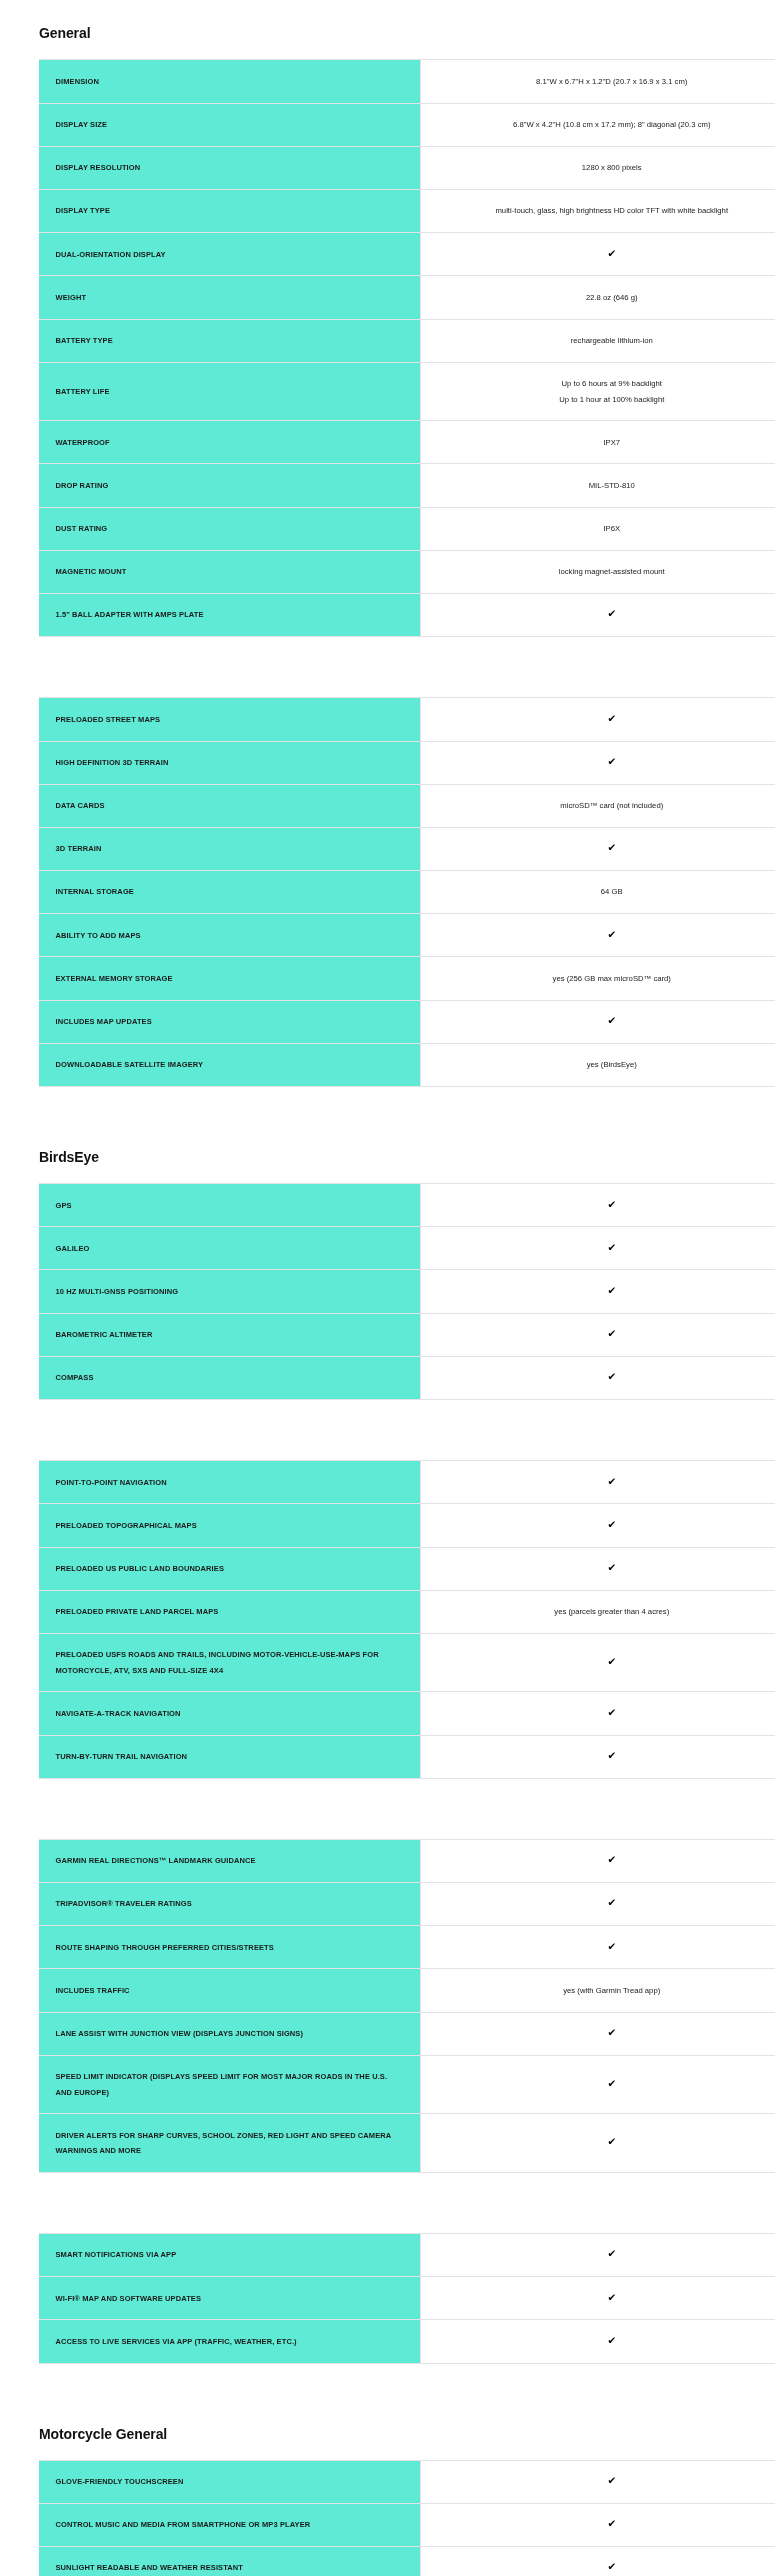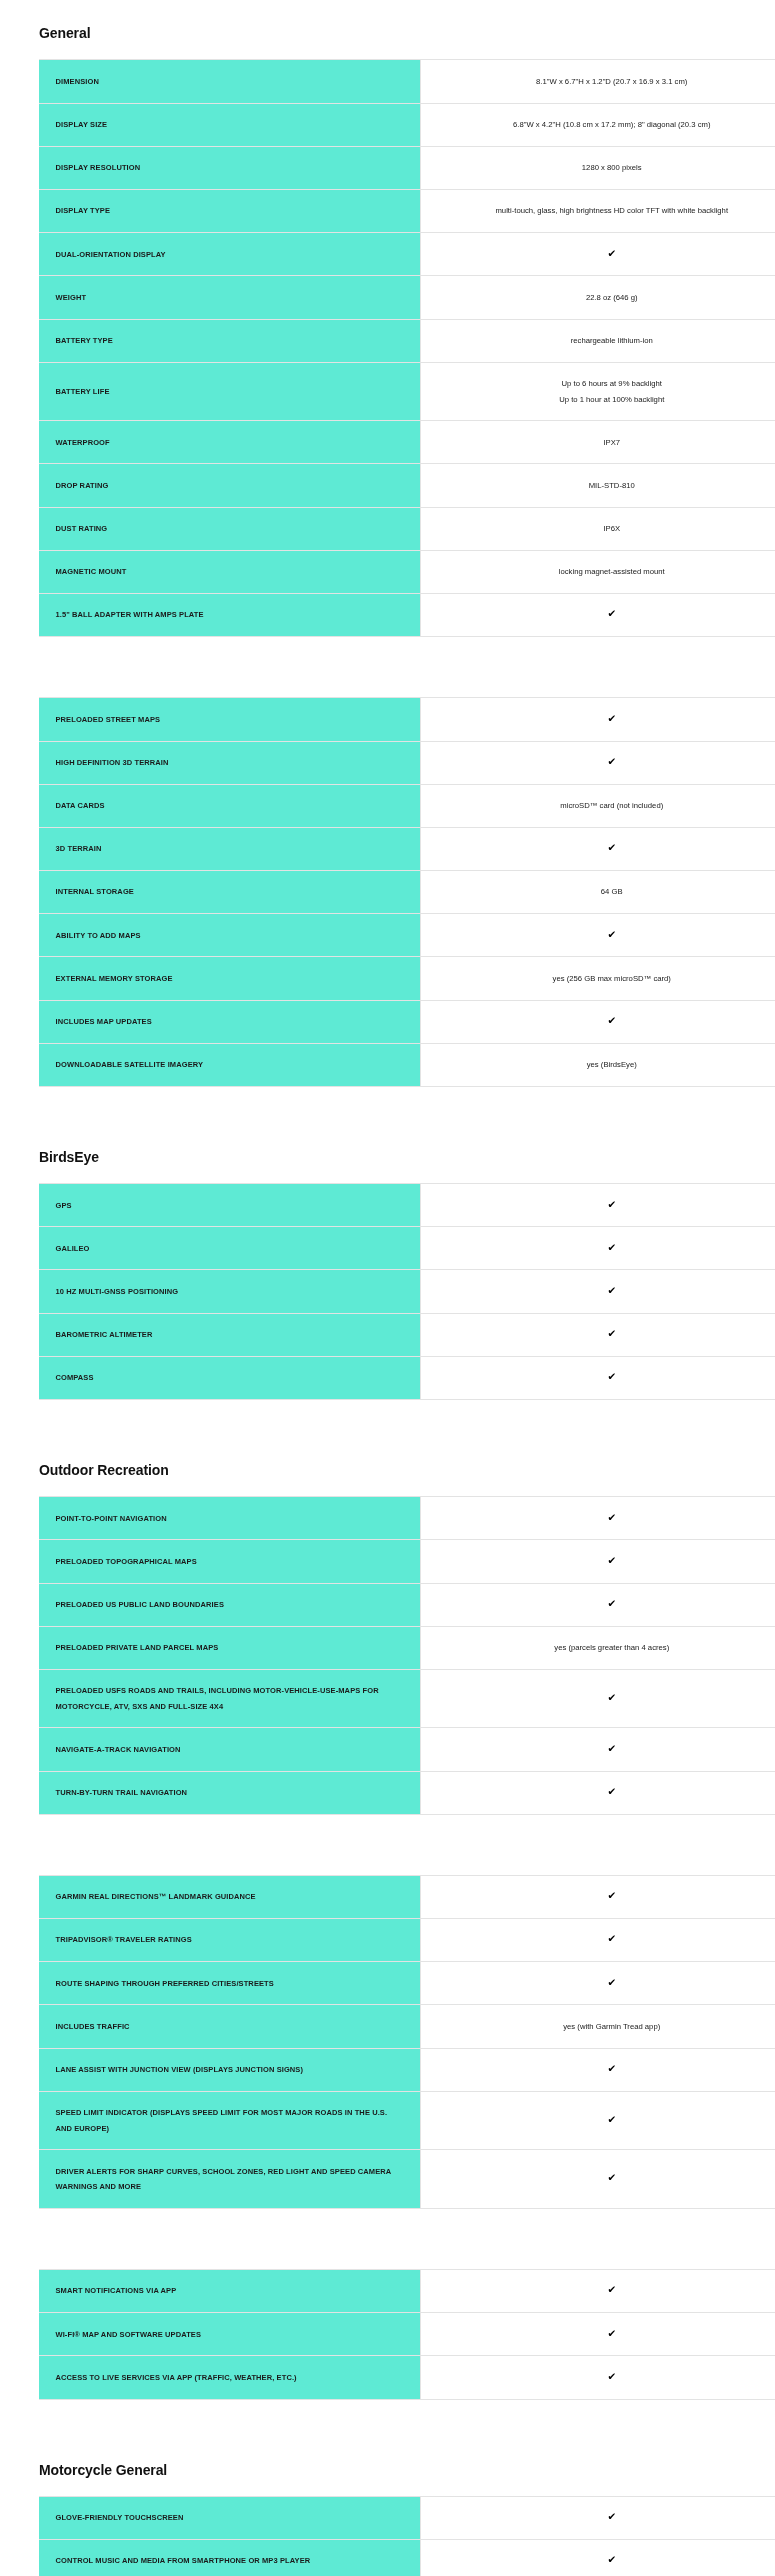--- a/index.html
+++ b/index.html
@@ -215,21 +215,20 @@
             </tr>
             <tr>
               <td class="spec-label">COMPASS</td>
               <td class="spec-value"><span class="check">✔</span></td>
             </tr>
           </tbody>
         </table>
       </div>
       <div class="section-gap"></div>
       <div class="spec-section">
-        <h2 class="section-title">Outdoor Recreation</h2>
         <table class="spec-table">
           <tbody>
             <tr>
               <td class="spec-label">POINT-TO-POINT NAVIGATION</td>
               <td class="spec-value"><span class="check">✔</span></td>
             </tr>
             <tr>
               <td class="spec-label">PRELOADED TOPOGRAPHICAL MAPS</td>
               <td class="spec-value"><span class="check">✔</span></td>
             </tr>

